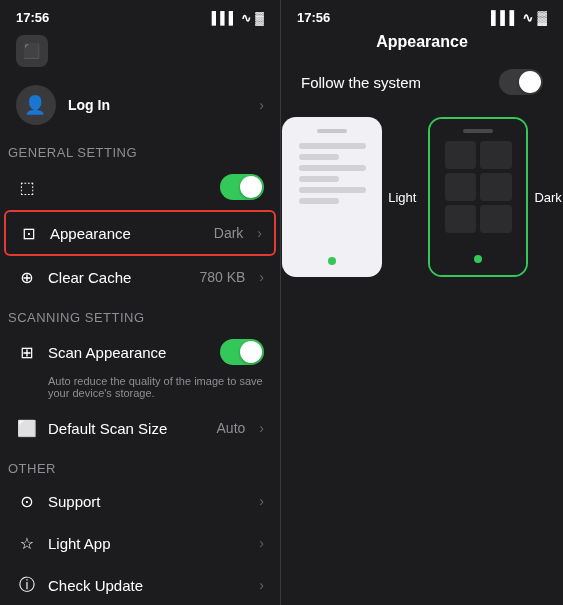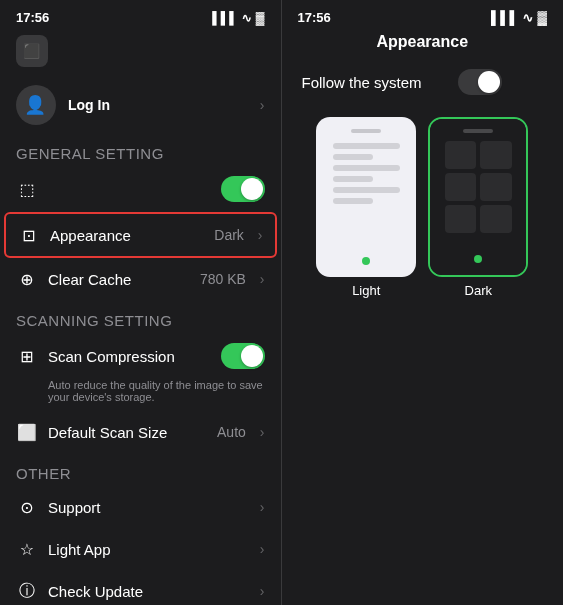--- a/index.html
+++ b/index.html
@@ -82,24 +82,24 @@
       color: #8e8e93;
       margin-top: 2px;
     }
     .chevron {
       margin-left: auto;
       color: #636366;
       font-size: 14px;
     }
 
     .section-label {
-      font-size: 15px;
+      font-size: 13px;
       color: #8e8e93;
       font-weight: 500;
-      padding: 12px 16px 4px;
+      padding: 12px 8px 4px;
       letter-spacing: 0.5px;
       text-transform: uppercase;
     }
 
     .menu-item {
       display: flex;
       align-items: center;
       padding: 10px 16px;
       gap: 10px;
       position: relative;
@@ -188,21 +188,21 @@
       text-align: center;
       font-size: 16px;
       font-weight: 600;
       color: #fff;
     }
 
     .follow-system-row {
       display: flex;
       align-items: center;
       padding: 10px 20px;
-      justify-content: flex-start;
+      justify-content: space-between;
       gap: 36px;
     }
     .follow-system-label {
       font-size: 15px;
       color: #fff;
     }
     .toggle-off {
       width: 44px;
       height: 26px;
       background: #3a3a3c;
@@ -223,21 +223,21 @@
 
     .theme-options {
       display: flex;
       gap: 12px;
       padding: 12px 20px;
       justify-content: center;
     }
 
     .theme-card {
       display: flex;
-      flex-direction: column;
+      flex-direction: row;
       align-items: center;
       gap: 6px;
       justify-content: flex-end;
     }
     .theme-preview {
       width: 100px;
       height: 160px;
       border-radius: 14px;
       overflow: hidden;
       position: relative;
@@ -372,21 +372,21 @@
     <div class="menu-icon">⊕</div>
     <span class="menu-label">Clear Cache</span>
     <span class="menu-value">780 KB</span>
     <span class="menu-chevron">›</span>
   </div>
 
   <div class="section-label">SCANNING SETTING</div>
 
   <div class="menu-item">
     <div class="menu-icon">⊞</div>
-    <span class="menu-label">Scan Compression</span>
+    <span class="menu-label">Scan Appearance</span>
     <div class="toggle-switch"></div>
   </div>
   <div class="menu-sub">Auto reduce the quality of the image to save your device's storage.</div>
 
   <div class="menu-item">
     <div class="menu-icon">⬜</div>
     <span class="menu-label">Default Scan Size</span>
     <span class="menu-value">Auto</span>
     <span class="menu-chevron">›</span>
   </div>

